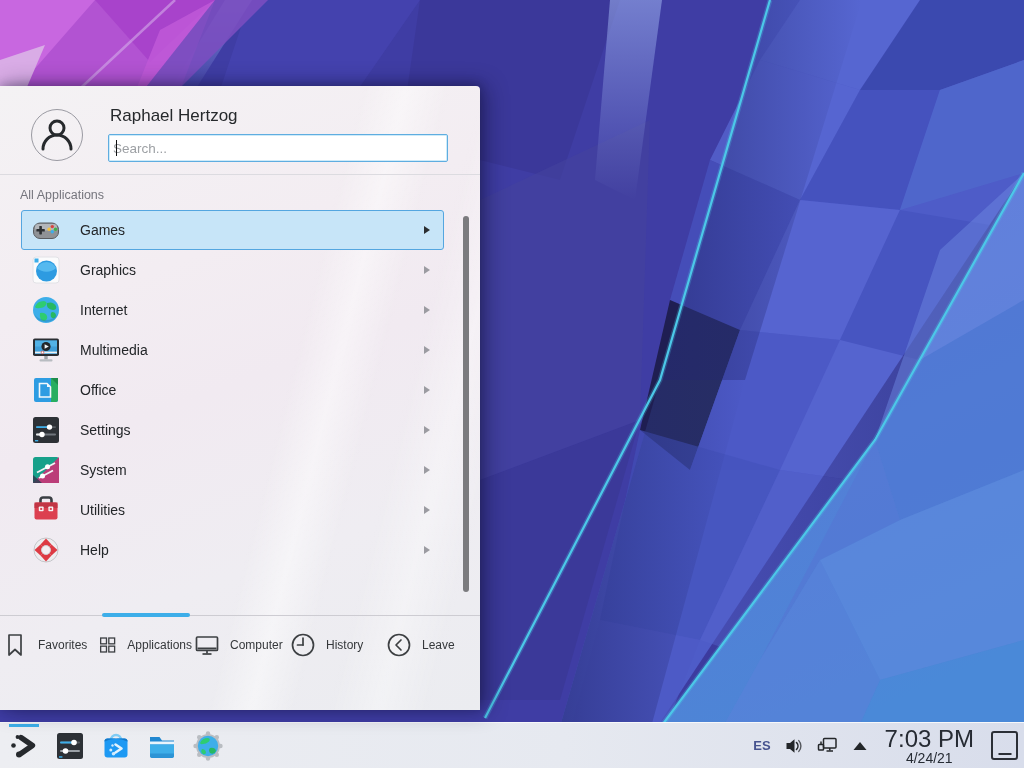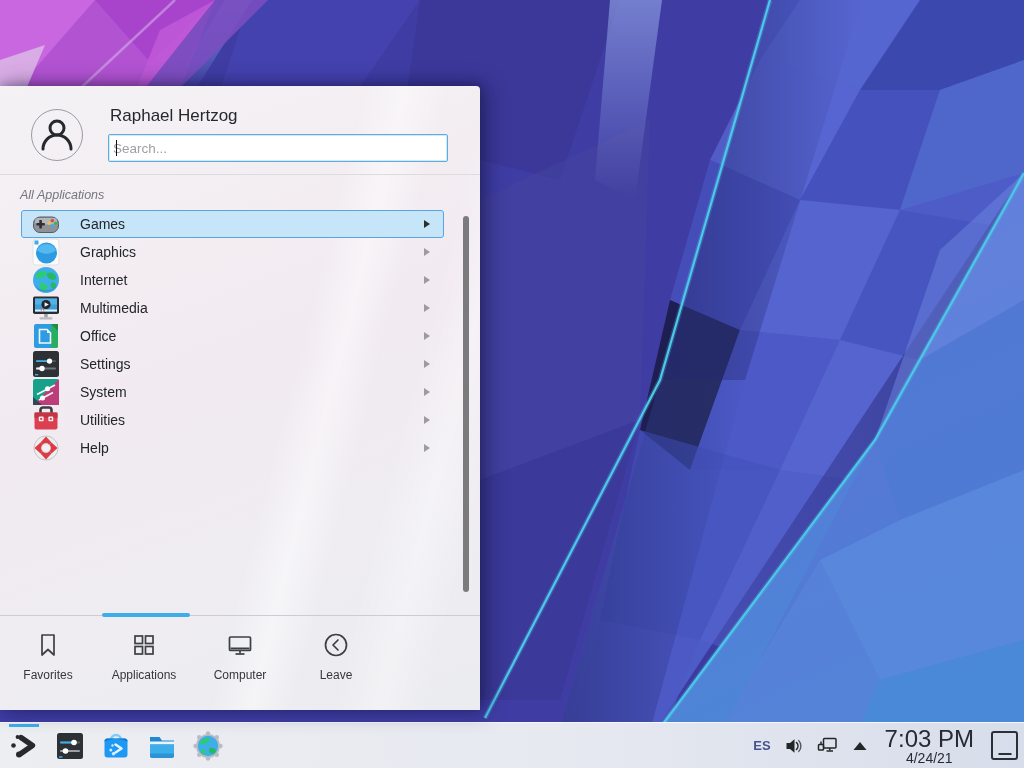--- a/index.html
+++ b/index.html
@@ -25,41 +25,41 @@
   .avatar { position:absolute; left:31px; top:23px; width:52px; height:52px;
     border:1px solid #9a9aa2; border-radius:50%; display:flex; align-items:center; justify-content:center; }
   .user-name { position:absolute; left:110px; top:20px; font-size:17px; color:#26292c; }
   .search-wrap { position:absolute; left:108px; top:48px; width:340px; height:28px; }
   .search-wrap input { width:100%; height:100%; border:1px solid #5fade0; border-radius:2px;
     background:#fff; font-size:13.5px; padding-left:4px; color:#232629;
     font-family:"Liberation Sans","DejaVu Sans",sans-serif; box-shadow:0 0 0 1px rgba(61,174,233,.25) inset; }
   .search-wrap input::placeholder { color:#9da0a4; opacity:1; }
   .caret { position:absolute; left:8px; top:6px; width:1px; height:16px; background:#111; }
   .header-sep { position:absolute; top:88px; left:0; right:0; height:1px; background:#dcdbe0; }
-  .section-label { position:absolute; top:102px; left:20px; font-size:12.5px; color:#75757d;font-style:italic; }
+  .section-label { position:absolute; top:102px; left:20px; font-size:12.5px; color:#75757d; }
 
   .app-list { position:absolute; top:124px; left:21px; width:423px; height:405px; overflow:hidden; }
-  .row { position:relative; height:28px; display:flex; align-items:center;
+  .row { position:relative; height:40px; display:flex; align-items:center;
     border:1px solid transparent; border-radius:3px; }
   .row.selected { background:#c7e5f8; border-color:#54a6e0; }
   .row .ic { width:32px; height:32px; margin-left:8px; flex:0 0 32px; }
   .row .lbl { margin-left:18px; font-size:14px; color:#232629; }
   .chev { position:absolute; right:13px; width:0; height:0;
     border-left:6px solid #9b9ba1; border-top:4.5px solid transparent; border-bottom:4.5px solid transparent; }
   .row.selected .chev { border-left-color:#2b2e31; }
 
   .scrollbar { position:absolute; left:463px; top:130px; width:6px; height:376px;
     background:#7b7b7e; border-radius:3px; }
 
   .footer { position:absolute; left:0; right:0; top:529px; height:95px; }
   .footer-sep { position:absolute; top:0; left:0; right:0; height:1px; background:#cdccd2; }
   .tab-indicator { position:absolute; top:-2px; left:102px; width:88px; height:4px;
     background:#3daee9; border-radius:2px; }
   .tabs { display:flex; padding-top:15px; }
-  .tab { width:20%; display:flex; flex-direction:column; align-items:center; gap:8px;
+  .tab { width:20%; display:flex; flex-direction:row; align-items:center; gap:8px;
     color:#35383b; font-size:12px; cursor:default; }
 
   
   .taskbar { position:absolute; left:0; bottom:0; width:1024px; height:46px;
     background:linear-gradient(90deg,#edeef2 0%,#e6e9f0 55%,#d8ddeb 100%);
     border-top:1px solid #f7f8fa; z-index:4;padding-left:15px; }
   .active-line { position:absolute; left:9px; top:1px; width:30px; height:3px; background:#3daee9; }
   .task-icons { position:absolute; left:8px; top:7px; display:flex; gap:14px; }
   .task-icons .tic { width:32px; height:32px; }
   .tray { position:absolute; right:6px; top:0; height:100%; display:flex; align-items:center; gap:13px; }
@@ -327,20 +327,30 @@
               <rect x="4.5" y="7" width="21" height="13.5" rx="1"></rect>
               <line x1="15" y1="20.5" x2="15" y2="23.5"></line>
               <line x1="10.5" y1="24" x2="19.5" y2="24"></line>
             </g>
             <rect x="5.5" y="17.5" width="19" height="2" fill="#3d4043"></rect>
           </svg>
           <span>Computer</span>
         </div>
         <div class="tab">
           <svg width="30" height="30" viewBox="0 0 30 30">
+            <g fill="none" stroke="#3d4043" stroke-width="1.7" stroke-linecap="round">
+              <circle cx="15" cy="15" r="10.5"></circle>
+              <line x1="15" y1="15" x2="15" y2="8"></line>
+              <line x1="15" y1="15" x2="9.5" y2="15"></line>
+            </g>
+          </svg>
+          <span>History</span>
+        </div>
+        <div class="tab">
+          <svg width="30" height="30" viewBox="0 0 30 30">
             <g fill="none" stroke="#3d4043" stroke-width="1.7" stroke-linecap="round" stroke-linejoin="round">
               <circle cx="15" cy="15" r="10.5"></circle>
               <polyline points="17,10 12,15 17,20"></polyline>
             </g>
           </svg>
           <span>Leave</span>
         </div>
       </div>
     </div>
   </div>

